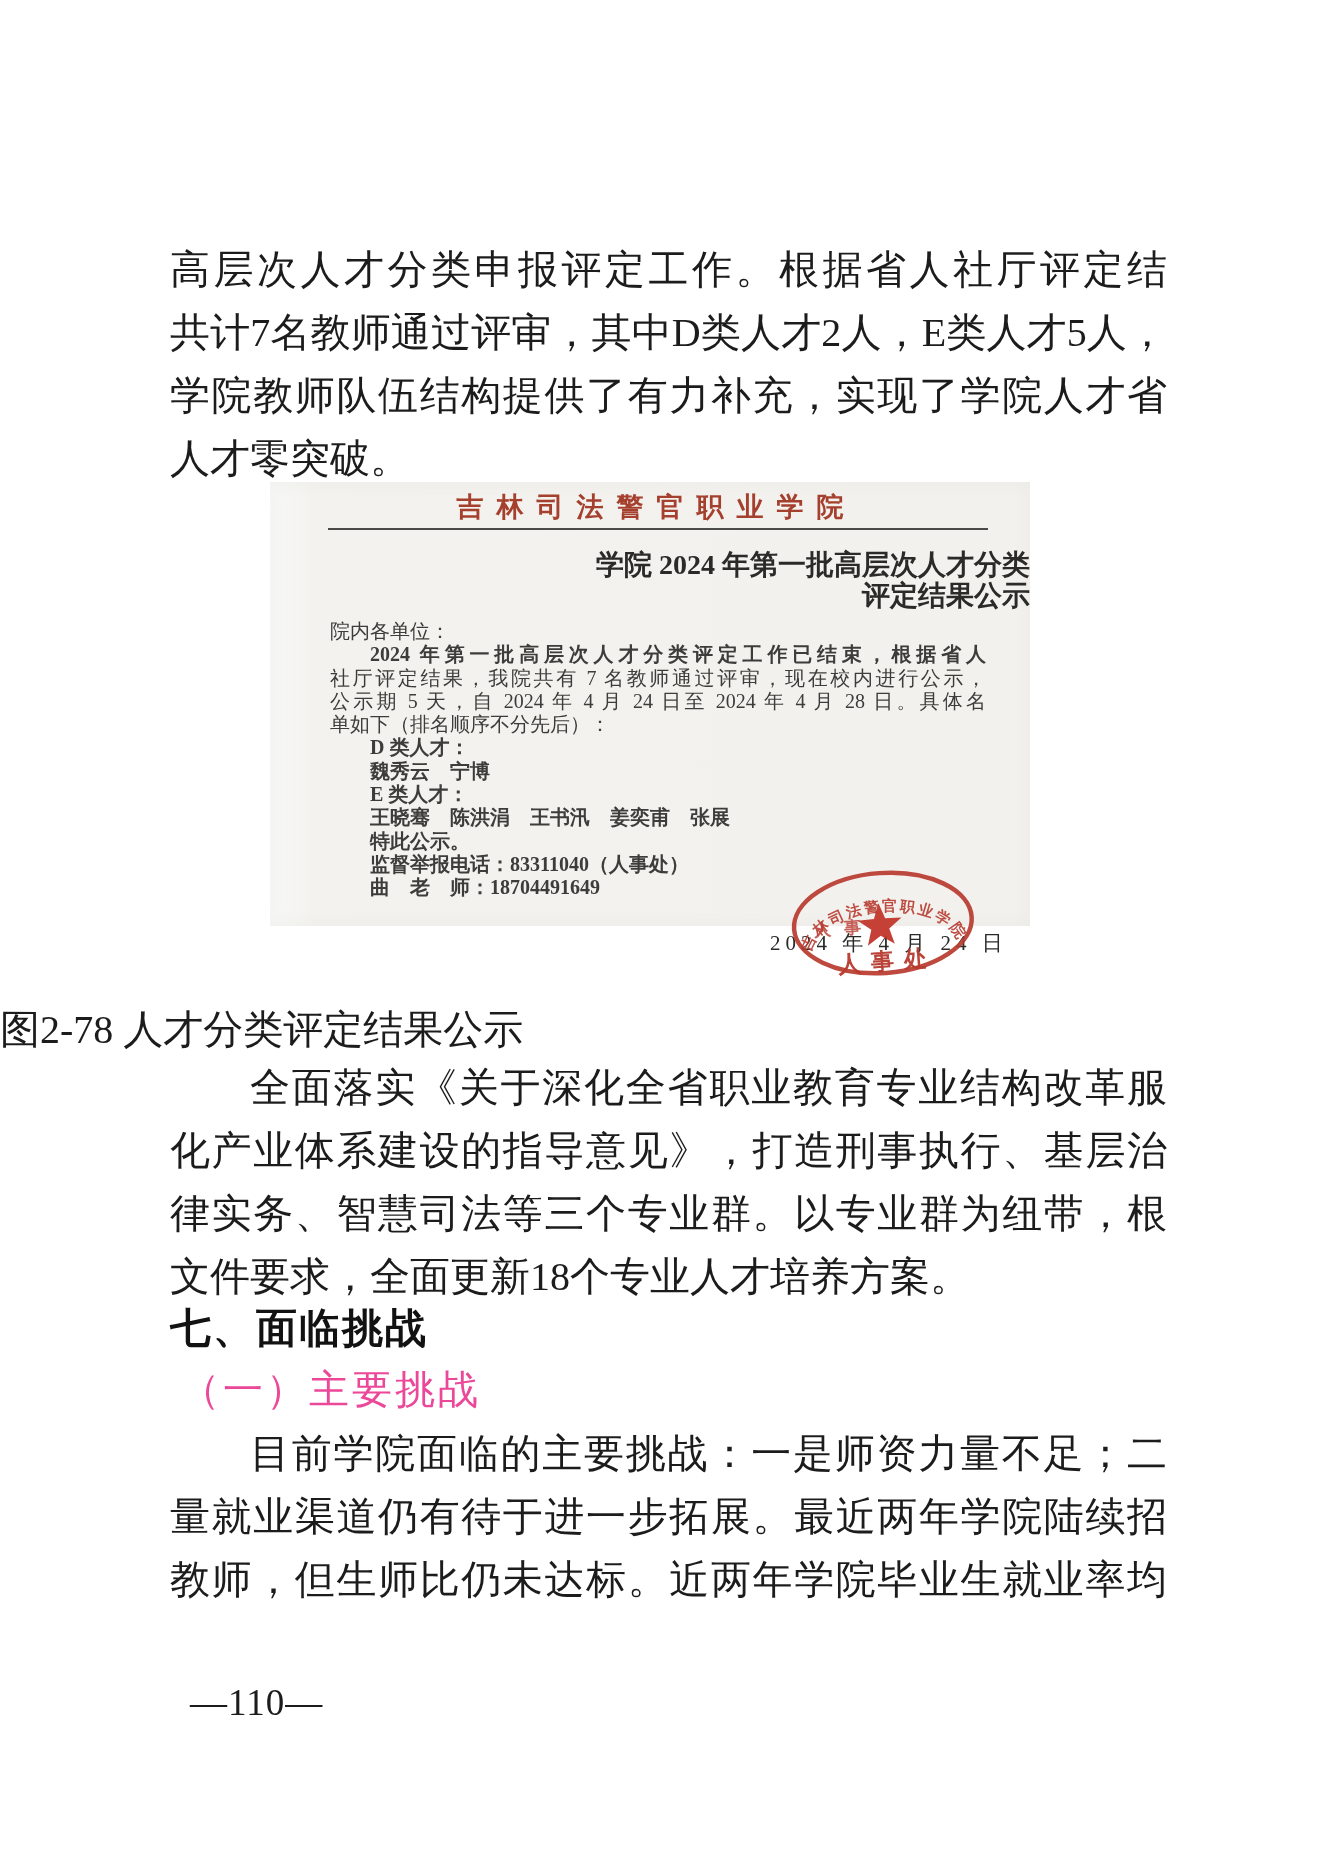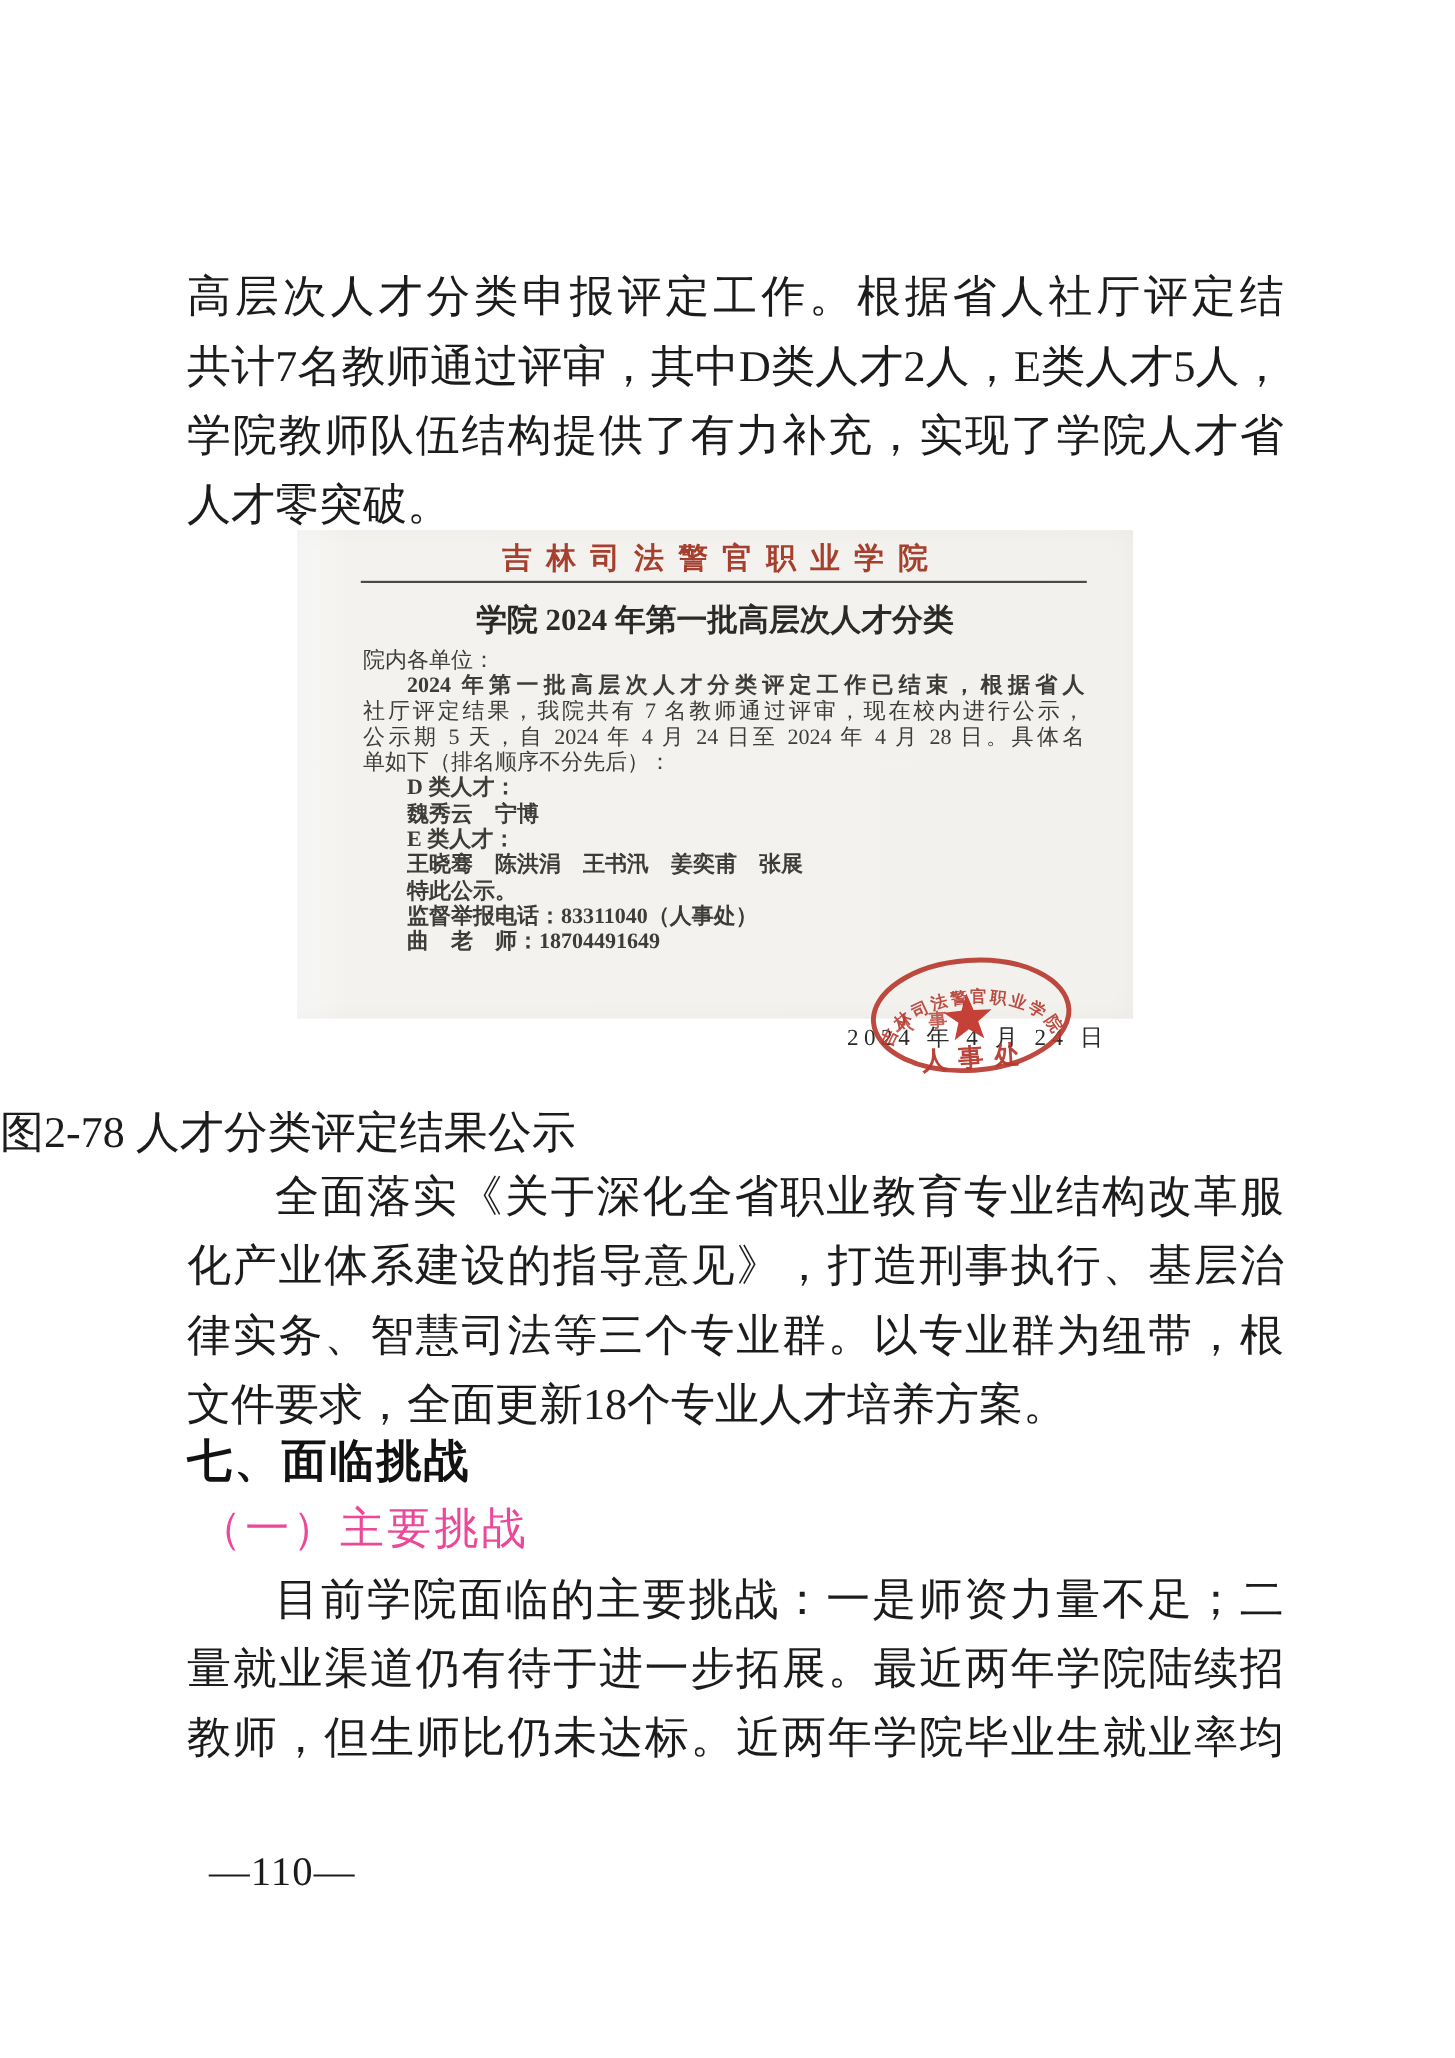--- a/index.html
+++ b/index.html
@@ -21,21 +21,21 @@
     position:absolute;left:270px;top:482px;width:760px;height:444px;
     background:linear-gradient(to right,#f8f8f6 0px,#f3f2ef 45px,#f2f1ed 100%);
     box-shadow:inset 0 0 22px rgba(0,0,0,0.03);
   }
   .notice-letterhead{
     margin-top:7px;text-align:center;font-size:27px;font-weight:bold;
     letter-spacing:13px;color:#a6402e;text-indent:13px;
   }
   .notice-divider{margin:3px 42px 0 58px;border-bottom:2.5px solid #4c4a48;}
   .notice-title{
-    margin-top:19px;text-align:center;font-weight:bold;color:#2b2a28;
+    margin-top:19px;text-align:right;font-weight:bold;color:#2b2a28;
     font-size:28px;line-height:31px;
   }
   .notice-body{margin:9px 44px 0 60px;color:#3d3c3a;}
   .nline{
     font-size:20px;line-height:23.3px;height:23.3px;
     text-align:justify;overflow:hidden;
   }
   .nfill{text-align-last:justify;}
   .nind{text-indent:40px;font-weight:bold;}
   .notice-date{
@@ -76,20 +76,21 @@
     <div class="line fill">共计7名教师通过评审，其中D类人才2人，E类人才5人，为优化</div>
     <div class="line fill">学院教师队伍结构提供了有力补充，实现了学院人才省域拔尖</div>
     <div class="line">人才零突破。</div>
   </div>
 
   <div class="notice">
     <div class="notice-letterhead">吉林司法警官职业学院</div>
     <div class="notice-divider"></div>
     <div class="notice-title">
       <div>学院 2024 年第一批高层次人才分类</div>
+      <div>评定结果公示</div>
     </div>
     <div class="notice-body">
       <div class="nline">院内各单位：</div>
       <div class="nline nind nfill">2024 年第一批高层次人才分类评定工作已结束，根据省人</div>
       <div class="nline nfill">社厅评定结果，我院共有 7 名教师通过评审，现在校内进行公示，</div>
       <div class="nline nfill">公示期 5 天，自 2024 年 4 月 24 日至 2024 年 4 月 28 日。具体名</div>
       <div class="nline">单如下（排名顺序不分先后）：</div>
       <div class="nline nind">D 类人才：</div>
       <div class="nline nind">魏秀云　宁博</div>
       <div class="nline nind">E 类人才：</div>

